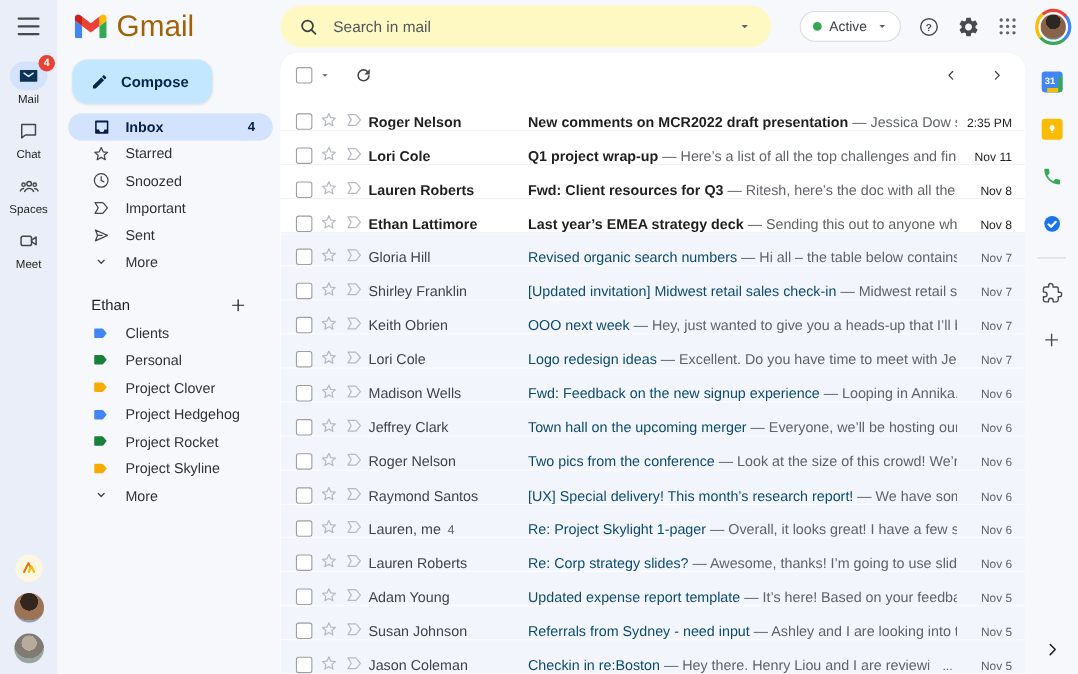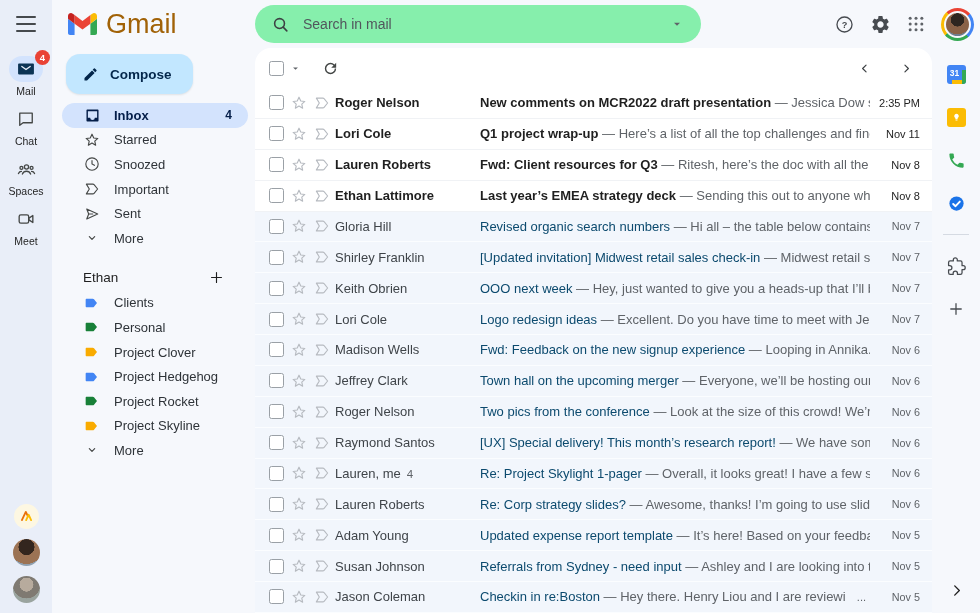--- a/index.html
+++ b/index.html
@@ -20,21 +20,21 @@
   .rail-bottom{margin-top:auto;display:flex;flex-direction:column;align-items:center;gap:10px;padding-bottom:10px}
   .addon-logo{width:25px;height:25px;border-radius:50%;background:#fdf7e2;display:flex;align-items:center;justify-content:center}
   .mini-avatar{width:27px;height:27px;border-radius:50%}
   .av1{background:radial-gradient(circle at 50% 30%,#33261e 0 34%,#9c7354 35% 72%,#8fa0b0 73%)}
   .av2{background:radial-gradient(circle at 50% 32%,#b7ab9d 0 30%,#7f7a72 31% 60%,#9aa49f 61%)}
 
   
   .topbar{position:absolute;left:52px;top:0;right:0;height:48px;z-index:3}
   .logo{position:absolute;left:16px;top:0;height:48px;display:flex;align-items:center;gap:9px}
   .logo-text{font-size:27px;color:#a16207}
-  .search{position:absolute;left:203px;top:5px;width:446px;height:38px;background:#86efac;border-radius:19px;display:flex;align-items:center;padding:0 16px;cursor:text}
+  .search{position:absolute;left:203px;top:5px;width:446px;height:38px;background:#fef9c3;border-radius:19px;display:flex;align-items:center;padding:0 16px;cursor:text}
   .search-ph{margin-left:13px;font-size:14px;color:#51565c}
   .search .caret{margin-left:auto}
   .tb-right{position:absolute;right:6px;top:0;height:48px;display:flex;align-items:center;gap:15px}
   .active-pill{height:28px;border:1px solid #dadce0;background:#fff;border-radius:14px;display:flex;align-items:center;gap:7px;padding:0 9px 0 11px;cursor:pointer}
   .green-dot{width:8px;height:8px;border-radius:50%;background:#34a853}
   .active-label{font-size:12.5px;color:#3c4043}
   .tb-icon{cursor:pointer;display:flex;align-items:center;justify-content:center}
   .avatar-ring{width:33px;height:33px;border-radius:50%;background:conic-gradient(from -40deg,#ea4335 0 25%,#4285f4 0 50%,#34a853 0 75%,#fbbc04 0 100%);display:flex;align-items:center;justify-content:center;cursor:pointer}
   .avatar-img{width:27px;height:27px;border-radius:50%;border:2px solid #f6f8fc;background:radial-gradient(circle at 50% 30%,#2e2620 0 33%,#8a6247 34% 72%,#6e7c8c 73%)}
 
@@ -52,21 +52,21 @@
 
   
   .card{position:absolute;left:255px;top:48px;right:48px;bottom:0;background:#fff;border-radius:16px 16px 0 0;overflow:hidden;z-index:1}
   .toolbar{height:40px;display:flex;align-items:center;padding:0 18px 0 14px}
   .cb{width:15px;height:15px;border:1.5px solid #9aa0a6;border-radius:2.5px;background:#fff;flex-shrink:0;cursor:pointer}
   .toolbar .sel-caret{margin-left:5px;cursor:pointer}
   .toolbar .refresh{margin-left:20px;cursor:pointer}
   .pager{margin-left:auto;display:flex;align-items:center;gap:27px}
   .pager span{cursor:pointer}
   .rows{height:calc(100% - 40px);display:flex;flex-direction:column}
-  .row{flex:1;min-height:0;display:flex;align-items:center;padding:0 12px 0 14px;background:#f2f6fc;border-bottom:1px solid #fbfdff;cursor:pointer}
+  .row{flex:1;min-height:0;display:flex;align-items:flex-end;padding:0 12px 0 14px;background:#f2f6fc;border-bottom:1px solid #fbfdff;cursor:pointer}
   .row.unread{background:#fff;border-bottom:1px solid #f0f2f5}
   .row .star,.row .marker{flex-shrink:0;cursor:pointer}
   .row .cb{margin-right:6px}
   .row .star{margin:0 5px 0 0}
   .row .marker{margin:0 4px 0 0}
   .sender{width:145px;flex-shrink:0;font-size:13px;color:#3f4449;white-space:nowrap;overflow:hidden}
   .unread .sender{font-weight:bold;color:#1f1f1f}
   .tcount{font-size:11.5px;color:#5f6368;margin-left:6px;font-weight:normal}
   .tcount:empty{display:none}
   .content{flex:1;min-width:0;white-space:nowrap;overflow:hidden;font-size:13px}
@@ -177,20 +177,29 @@
         </svg>
     </span>
     <span class="search-ph">Search in mail</span>
     <span class="caret">
       <svg width="16" height="16" viewBox="0 0 24 24">
           <path fill="#5f6368" d="M7.5 10l4.5 4.5L16.5 10z"></path>
         </svg>
     </span>
   </div>
   <div class="tb-right">
+    <div class="active-pill">
+      <span class="green-dot"></span>
+      <span class="active-label">Active</span>
+      <span>
+        <svg width="14" height="14" viewBox="0 0 24 24">
+            <path fill="#5f6368" d="M7.5 10l4.5 4.5L16.5 10z"></path>
+          </svg>
+      </span>
+    </div>
     <span class="tb-icon">
       <svg width="21" height="21" viewBox="0 0 24 24">
           <circle cx="12" cy="12" r="8.6" fill="none" stroke="#474b50" stroke-width="1.5"></circle>
           <text x="12" y="16" text-anchor="middle" font-size="10.5" font-weight="bold" fill="#474b50">?</text>
         </svg>
     </span>
     <span class="tb-icon">
       <svg width="21" height="21" viewBox="0 0 24 24">
           <path fill="#474b50" d="M19.14 12.94c.04-.3.06-.61.06-.94 0-.32-.02-.64-.07-.94l2.03-1.58a.49.49 0 00.12-.61l-1.92-3.32a.488.488 0 00-.59-.22l-2.39.96c-.5-.38-1.03-.7-1.62-.94l-.36-2.54a.484.484 0 00-.48-.41h-3.84c-.24 0-.43.17-.47.41l-.36 2.54c-.59.24-1.13.57-1.62.94l-2.39-.96c-.22-.08-.47 0-.59.22L2.74 8.87c-.12.21-.08.47.12.61l2.03 1.58c-.05.3-.09.63-.09.94s.02.64.07.94l-2.03 1.58a.49.49 0 00-.12.61l1.92 3.32c.12.22.37.29.59.22l2.39-.96c.5.38 1.03.7 1.62.94l.36 2.54c.05.24.24.41.48.41h3.84c.24 0 .44-.17.47-.41l.36-2.54c.59-.24 1.13-.56 1.62-.94l2.39.96c.22.08.47 0 .59-.22l1.92-3.32a.49.49 0 00-.12-.61l-2.01-1.58zM12 15.6A3.61 3.61 0 018.4 12c0-1.98 1.62-3.6 3.6-3.6s3.6 1.62 3.6 3.6-1.62 3.6-3.6 3.6z"></path>
         </svg>

